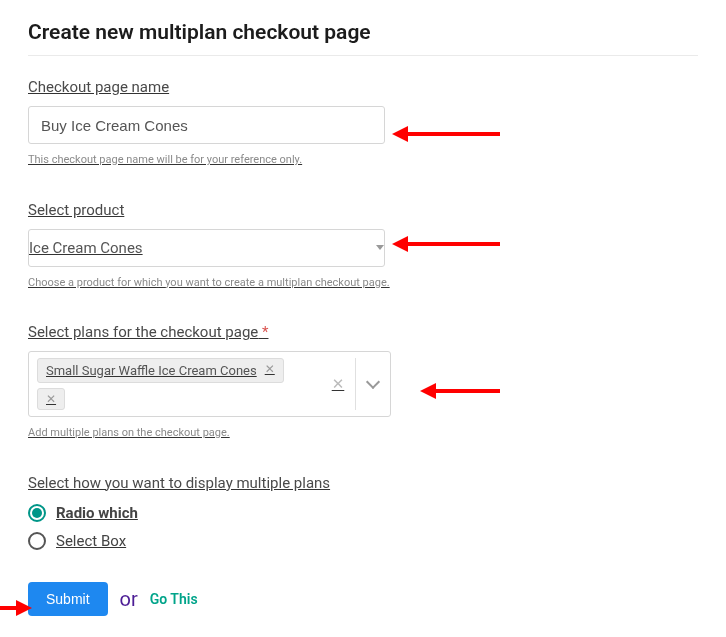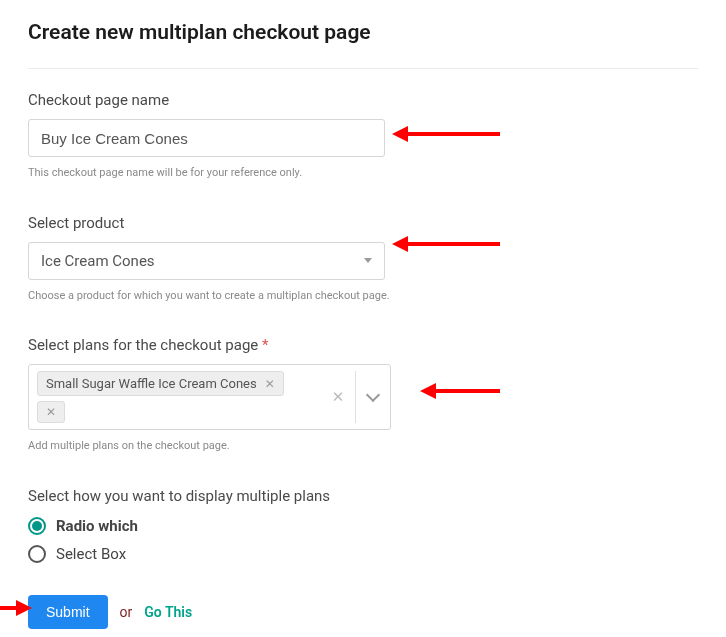--- a/index.html
+++ b/index.html
@@ -9,25 +9,25 @@
       width: 726px;
       height: 637px;
       padding: 20px 28px;
       position: relative;
       color: #333;
     }
     h1 {
       font-size: 21px;
       font-weight: 600;
       color: #1c1c1c;
-      padding-bottom: 24px;
+      padding-bottom: 11px;
       border-bottom: 1px solid #eaeaea;
       margin-bottom: 22px;
     }
-    .field-group { margin-bottom: 32px; }
+    .field-group { margin-bottom: 32px; text-decoration: underline; }
     .field-label {
       font-size: 15px;
       color: #4a4a4a;
       margin-bottom: 10px;
       display: block;
     }
     .required { color: #d9534f; }
     .help-text {
       font-size: 11px;
       color: #8a8a8a;
@@ -46,21 +46,21 @@
       background: #fff;
     }
 
     .select-wrapper {
       width: 357px;
       height: 38px;
       border: 1px solid #d6d6d6;
       border-radius: 3px;
       display: flex;
       align-items: center;
-      padding: 0 12px;
+      padding: 0 0;
       position: relative;
       background: #fff;
     }
     .select-value { flex: 1; font-size: 15px; color: #555; }
     .select-caret {
       width: 0; height: 0;
       border-left: 4px solid transparent;
       border-right: 4px solid transparent;
       border-top: 5px solid #999;
     }
@@ -81,21 +81,20 @@
       gap: 5px;
     }
     .tag {
       background: #eeeeee;
       border: 1px solid #dcdcdc;
       border-radius: 3px;
       padding: 4px 8px;
       font-size: 13px;
       color: #555;
       display: flex;
-      align-items: center;
       gap: 8px;
     }
     .tag-remove {
       color: #999;
       cursor: pointer;
       font-size: 12px;
       line-height: 1;
     }
     .multiselect-clear {
       width: 34px;
@@ -159,21 +158,21 @@
     .submit-btn {
       background: #1e88f0;
       color: #fff;
       border: none;
       border-radius: 4px;
       padding: 9px 18px;
       font-size: 14px;
       font-weight: 500;
       cursor: pointer;
     }
-    .or-text { color: #7f1d1d; font-size: 14px; }
+    .or-text { color: #4c1d95; font-size: 20px; }
     .goback-link {
       color: #00a48a;
       font-size: 14px;
       font-weight: 600;
       cursor: pointer;
       text-decoration: none;
     }
 
     
     .arrow {

